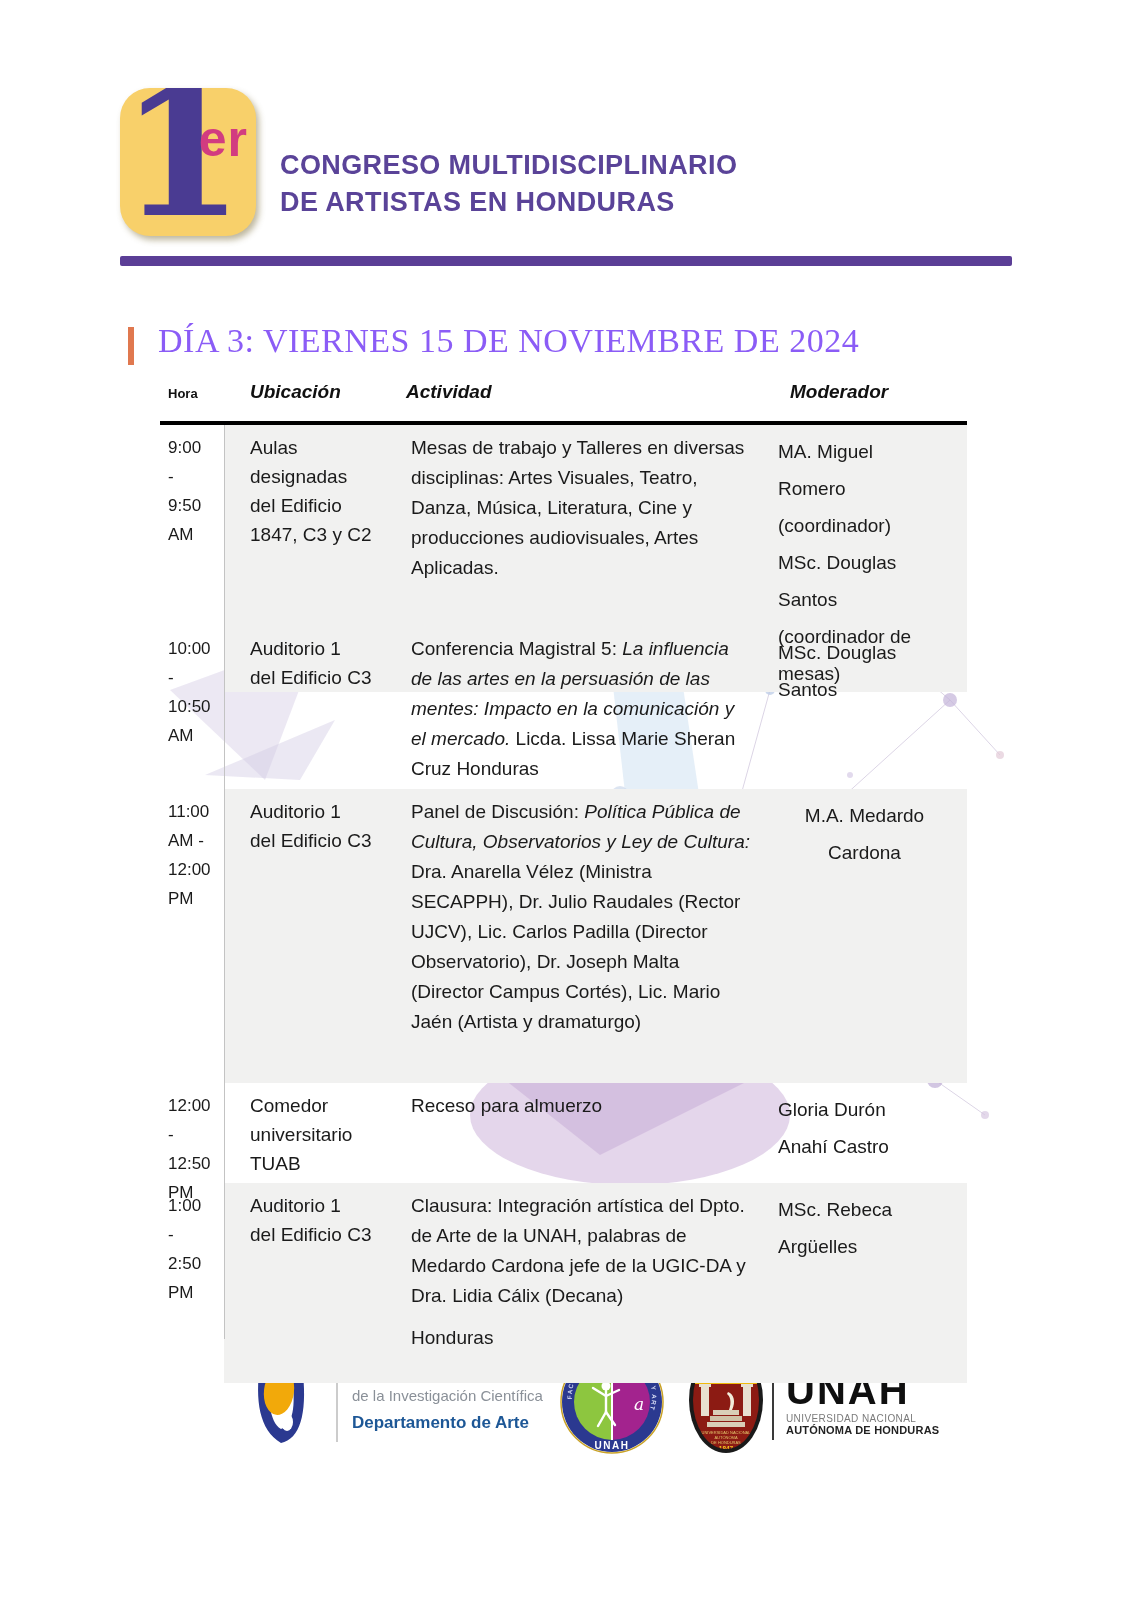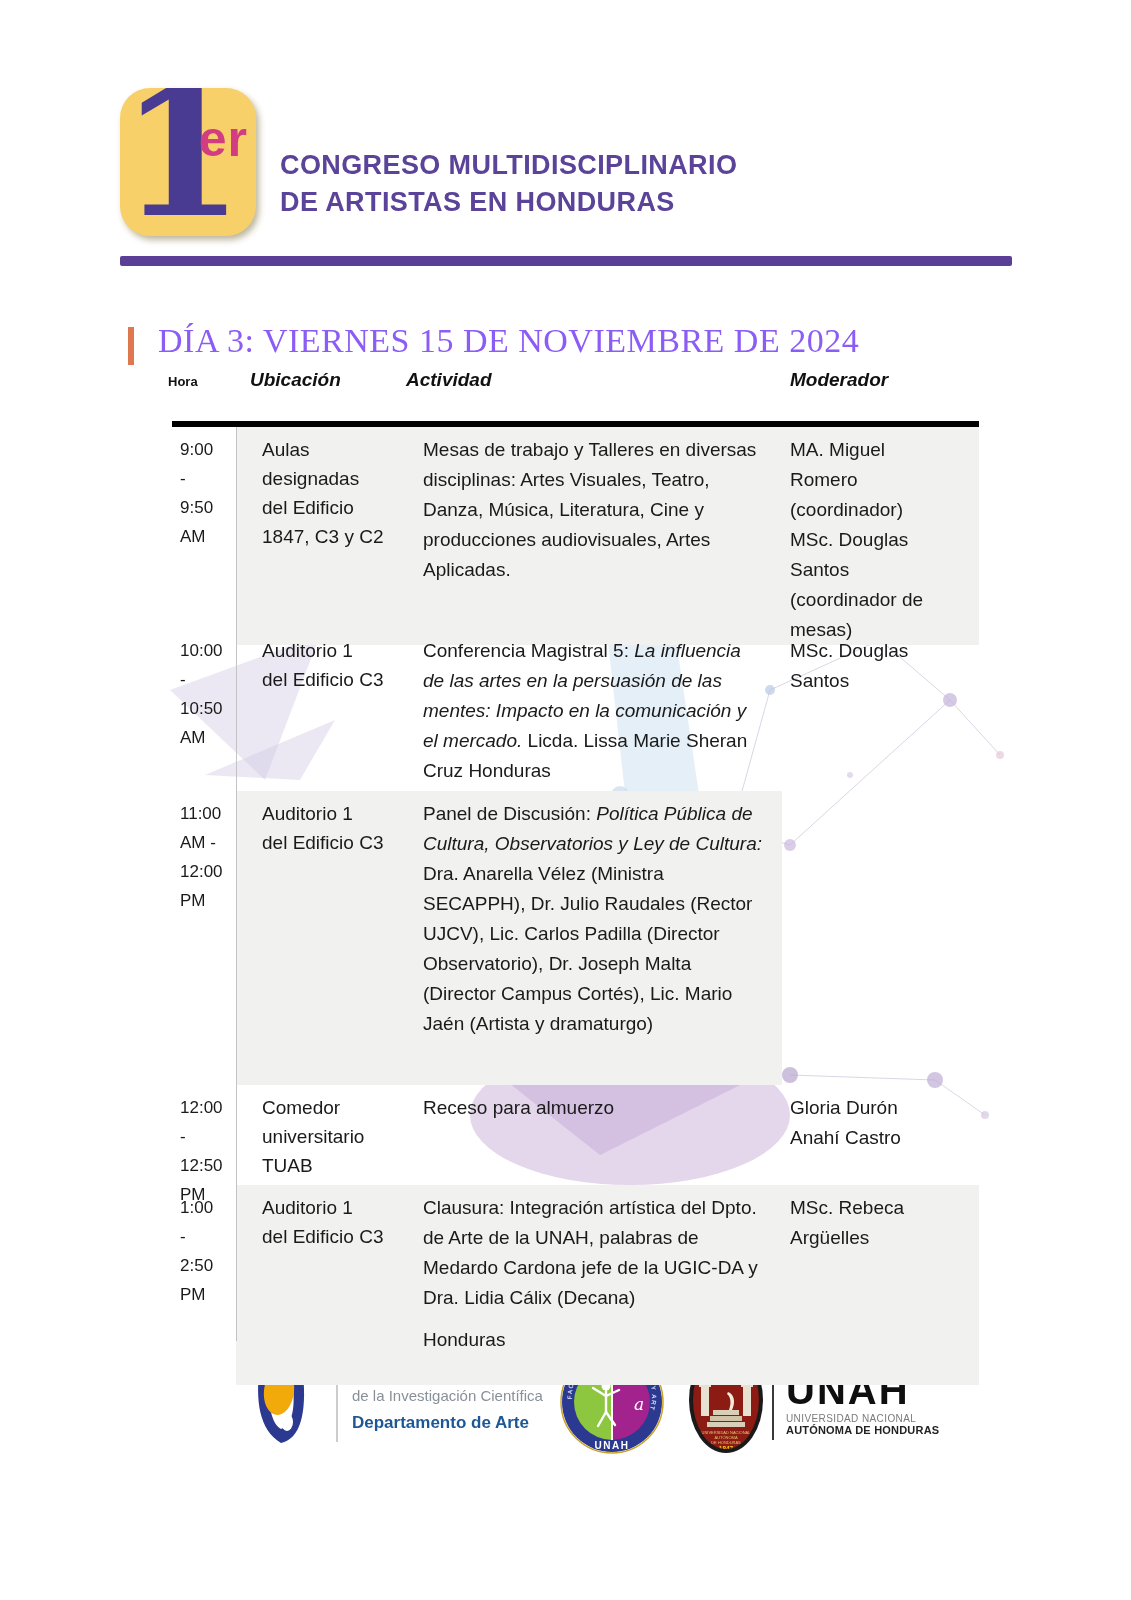--- a/index.html
+++ b/index.html
@@ -35,47 +35,47 @@
 
   
   .day-accent { left:128px; top:327px; width:6px; height:38px; background:#E0784F; }
   .day-heading {
     left:158px; top:318px;
     font-family:"Liberation Serif", serif; font-weight:400;
     font-size:34px; line-height:46px; color:#8b5cf6; letter-spacing:.5px;
   }
 
   
-  .colhead { color:#111; }
+  .colhead { color:#111;margin-top:12px; }
   .h-hora { left:168px; top:374px; font-weight:bold; font-size:13px; }
   .h-ital { font-weight:bold; font-style:italic; font-size:19px; }
   .h-ubi { left:250px; top:369px; }
   .h-act { left:406px; top:369px; }
   .h-mod { left:790px; top:369px; }
 
   
   .watermark { left:150px; top:595px; width:900px; height:690px; z-index:0; pointer-events:none; }
 
   
   .schedule {
-    left:172px; top:421px; width:807px; z-index:1;
-    border-top:6px solid #000000;
+    left:160px; top:421px; width:807px; z-index:1;
+    border-top:4px solid #000000;
   }
   .vline { position:absolute; left:64px; top:0; width:1px; height:914px; background:#c3c3c3; z-index:2; }
   .row { display:grid; grid-template-columns:64px 181px 365px 197px; position:relative; }
   .row.gray .c2, .row.gray .c3, .row.gray .c4 { background:#F1F1F0; }
   .r1 { height:201px; } .r2 { height:163px; } .r3 { height:294px; } .r4 { height:100px; } .r5 { height:200px; }
   .cell { font-size:19px; line-height:30px; color:#1a1a1a; }
   .time { font-size:17px; line-height:29px; padding:8px 4px 0 8px; white-space:pre-line; }
   .loc  { padding:8px 6px 0 26px; line-height:29px; white-space:pre-line; }
   .act  { padding:8px 18px 0 6px; }
   .act em { font-style:italic; }
   .act .p2 { margin-top:12px; }
   .act .p2:empty, .act em:empty, .act .suf:empty { display:none; }
-  .mod  { padding:8px 16px 0 8px; line-height:30px; white-space:pre-line; }
+  .mod  { padding:8px 16px 0 8px; line-height:37px; white-space:pre-line; }
   .mod.center { text-align:center; }
 
   
   .ugic-logo { left:252px; top:1362px; }
   .f-div1 { left:336px; top:1360px; width:2px; height:82px; background:#cccccc; }
   .ugic-text { left:352px; top:1369px; }
   .ugic-text .l { font-size:15px; line-height:18px; color:#8A9098; }
   .ugic-text .l3 { font-size:17px; line-height:20px; font-weight:bold; color:#1D5796; margin-top:8px; }
   .hum-logo { left:560px; top:1350px; }
   .seal-logo { left:688px; top:1346px; }
@@ -176,20 +176,22 @@
     </div>
 
     <div class="row gray r3">
       <div class="cell time c1">11:00
 AM -
 12:00
 PM</div>
       <div class="cell loc c2">Auditorio 1
 del Edificio C3</div>
       <div class="cell act c3"><span>Panel de Discusión: </span><em>Política Pública de Cultura, Observatorios y Ley de Cultura:</em><span class="suf"> Dra. Anarella Vélez (Ministra SECAPPH), Dr. Julio Raudales (Rector UJCV), Lic. Carlos Padilla (Director Observatorio), Dr. Joseph Malta (Director Campus Cortés), Lic. Mario Jaén (Artista y dramaturgo)</span></div>
+      <div class="cell mod center c4">M.A. Medardo
+Cardona</div>
     </div>
 
     <div class="row r4">
       <div class="cell time c1">12:00
 -
 12:50
 PM</div>
       <div class="cell loc c2">Comedor
 universitario
 TUAB</div>

